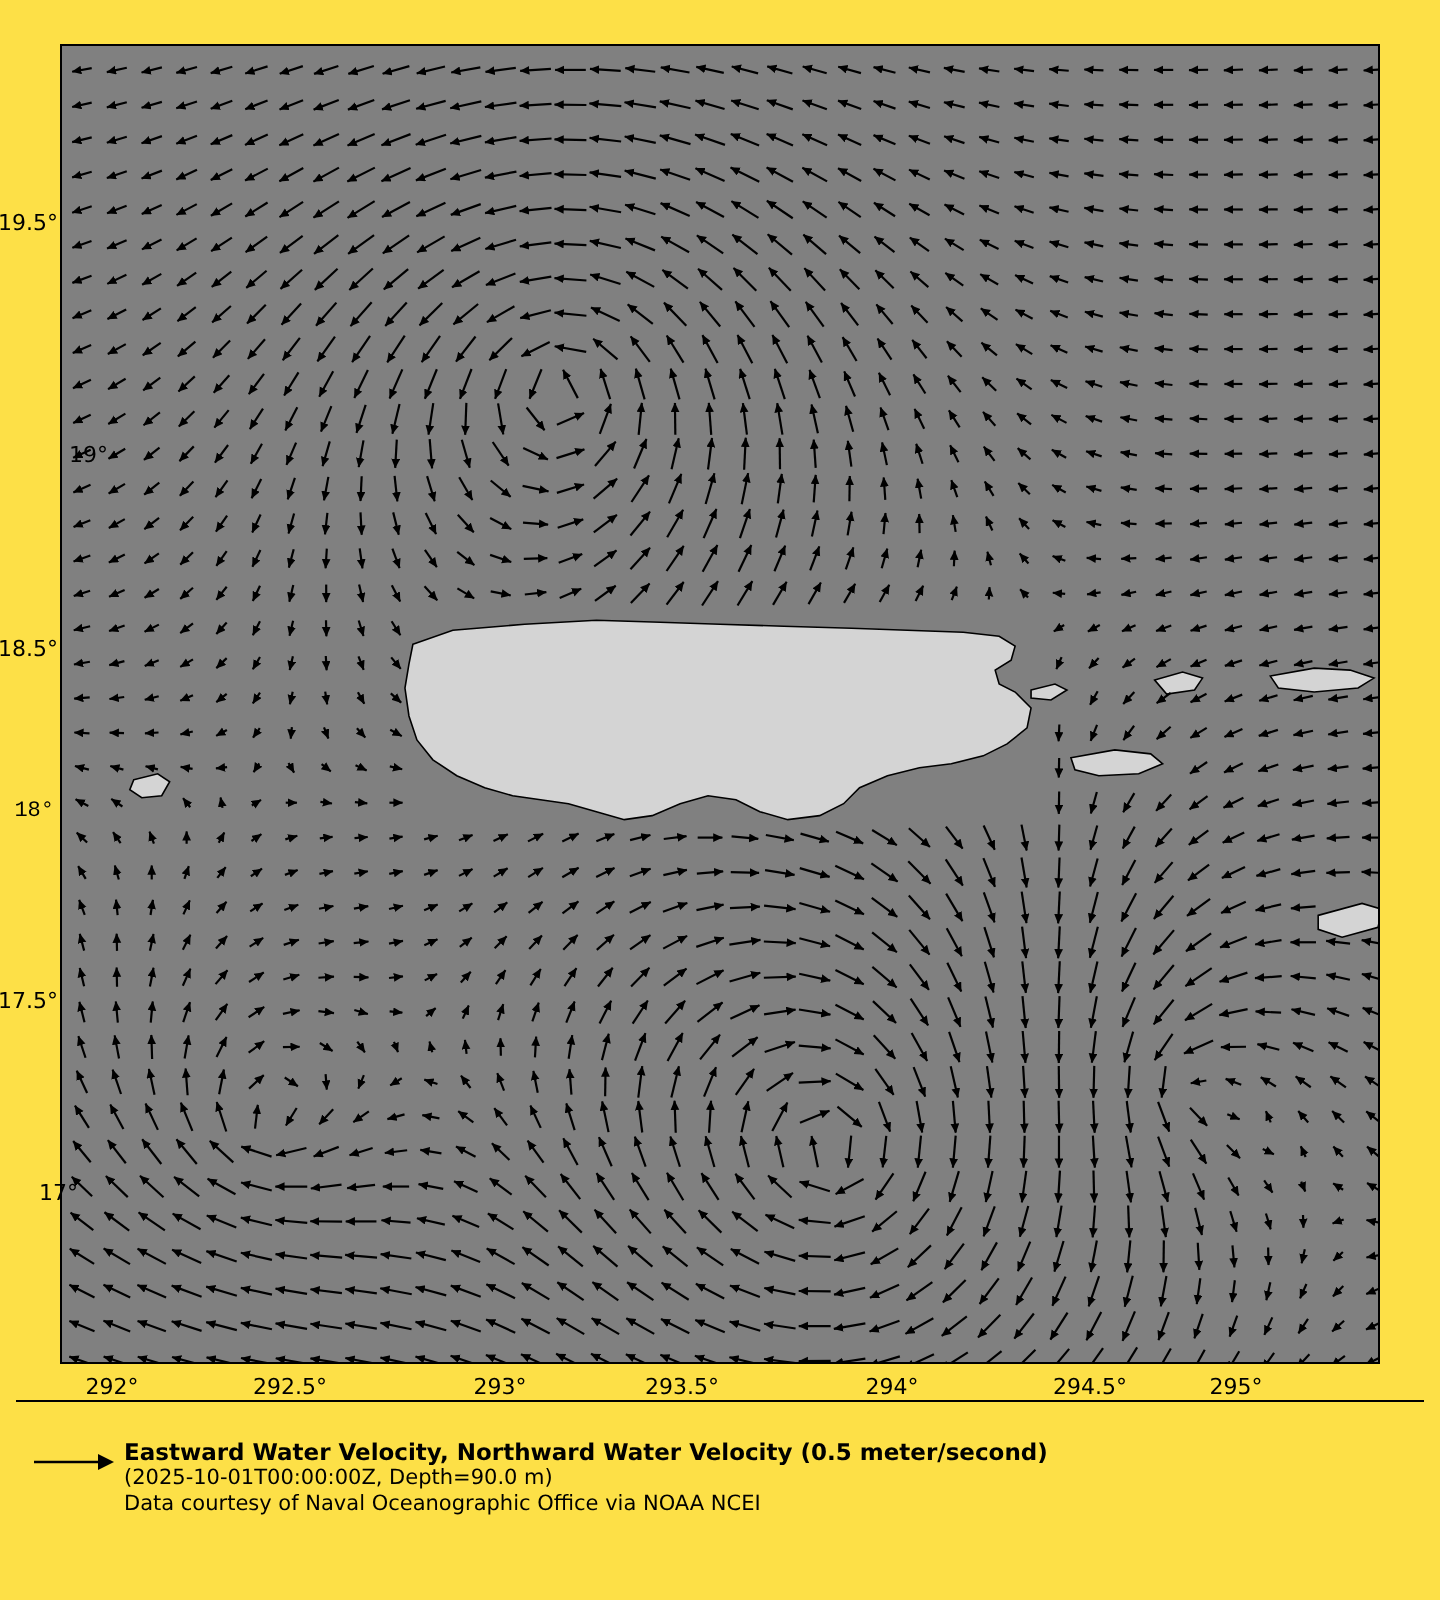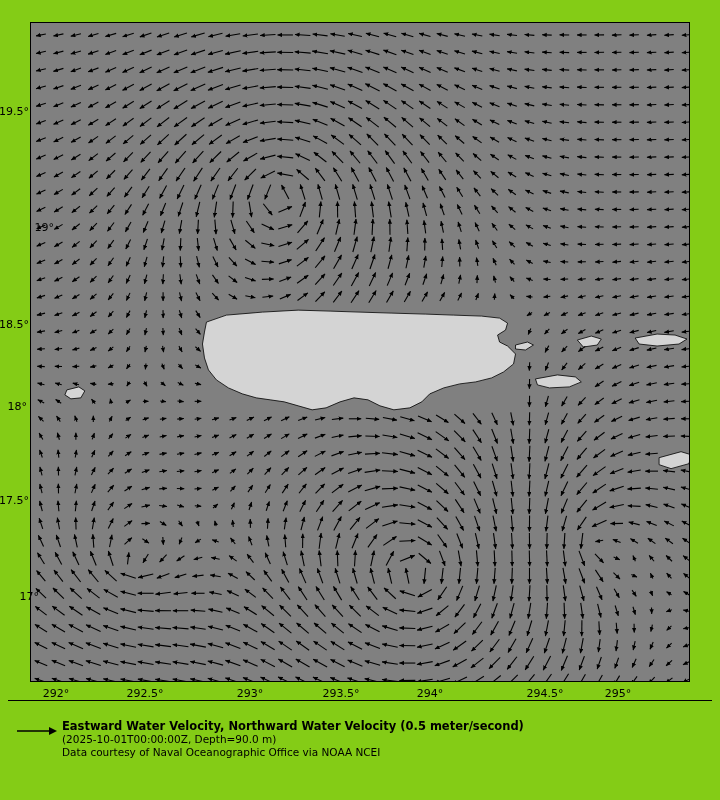--- a/index.html
+++ b/index.html
@@ -10,21 +10,21 @@
   body {
     width: 720px;
     height: 800px;
     font-family: "DejaVu Sans", sans-serif;
     overflow: hidden;
   }
   #root {
     position: relative;
     width: 720px;
     height: 800px;
-    background: #84cc16;
+    background: #fde047;
   }
   
   #map-wrap {
     position: absolute;
     left: 30px;
     top: 22px;
     width: 660px;
     height: 660px;
     border: 1px solid #000;
     box-sizing: border-box;
@@ -1458,29 +1458,29 @@
           <line x1="643.4" y1="656.9" x2="636.6" y2="662.1" stroke="#000" stroke-width="1.1" marker-end="url(#ah)"></line>
           <line x1="661.3" y1="657.6" x2="653.7" y2="661.4" stroke="#000" stroke-width="1.1" marker-end="url(#ah)"></line>
         </g>
     </svg>
 
   </div>
 
   <div class="axis-label y-label" style="top:105px;">19.5°</div>
   <div class="axis-label y-label" style="top:221px;padding-left:27px;">19°</div>
   <div class="axis-label y-label" style="top:318px;">18.5°</div>
-  <div class="axis-label y-label" style="top:400px;">18°</div>
+  <div class="axis-label y-label" style="top:400px;font-family:Liberation Mono, monospace;">18°</div>
   <div class="axis-label y-label" style="top:494px;">17.5°</div>
   <div class="axis-label y-label" style="top:590px;margin-left:12px;">17°</div>
 
   <div class="axis-label x-label" style="left:26px; top:687px;">292°</div>
   <div class="axis-label x-label" style="left:115px; top:687px;">292.5°</div>
   <div class="axis-label x-label" style="left:220px; top:687px;">293°</div>
   <div class="axis-label x-label" style="left:311px; top:687px;">293.5°</div>
-  <div class="axis-label x-label" style="left:400px; top:687px;">294°</div>
+  <div class="axis-label x-label" style="left:416px; top:687px;">294°</div>
   <div class="axis-label x-label" style="left:515px; top:687px;">294.5°</div>
   <div class="axis-label x-label" style="left:588px; top:687px;">295°</div>
 
   <div id="caption">
     <div id="caption-rule"></div>
     <svg id="legend-arrow" viewBox="0 0 42 14">
       <line x1="1" y1="7" x2="34" y2="7" stroke="#000" stroke-width="1.3"></line>
       <path d="M33,3 L41,7 L33,11 z" fill="#000"></path>
     </svg>
     <div id="caption-text">

